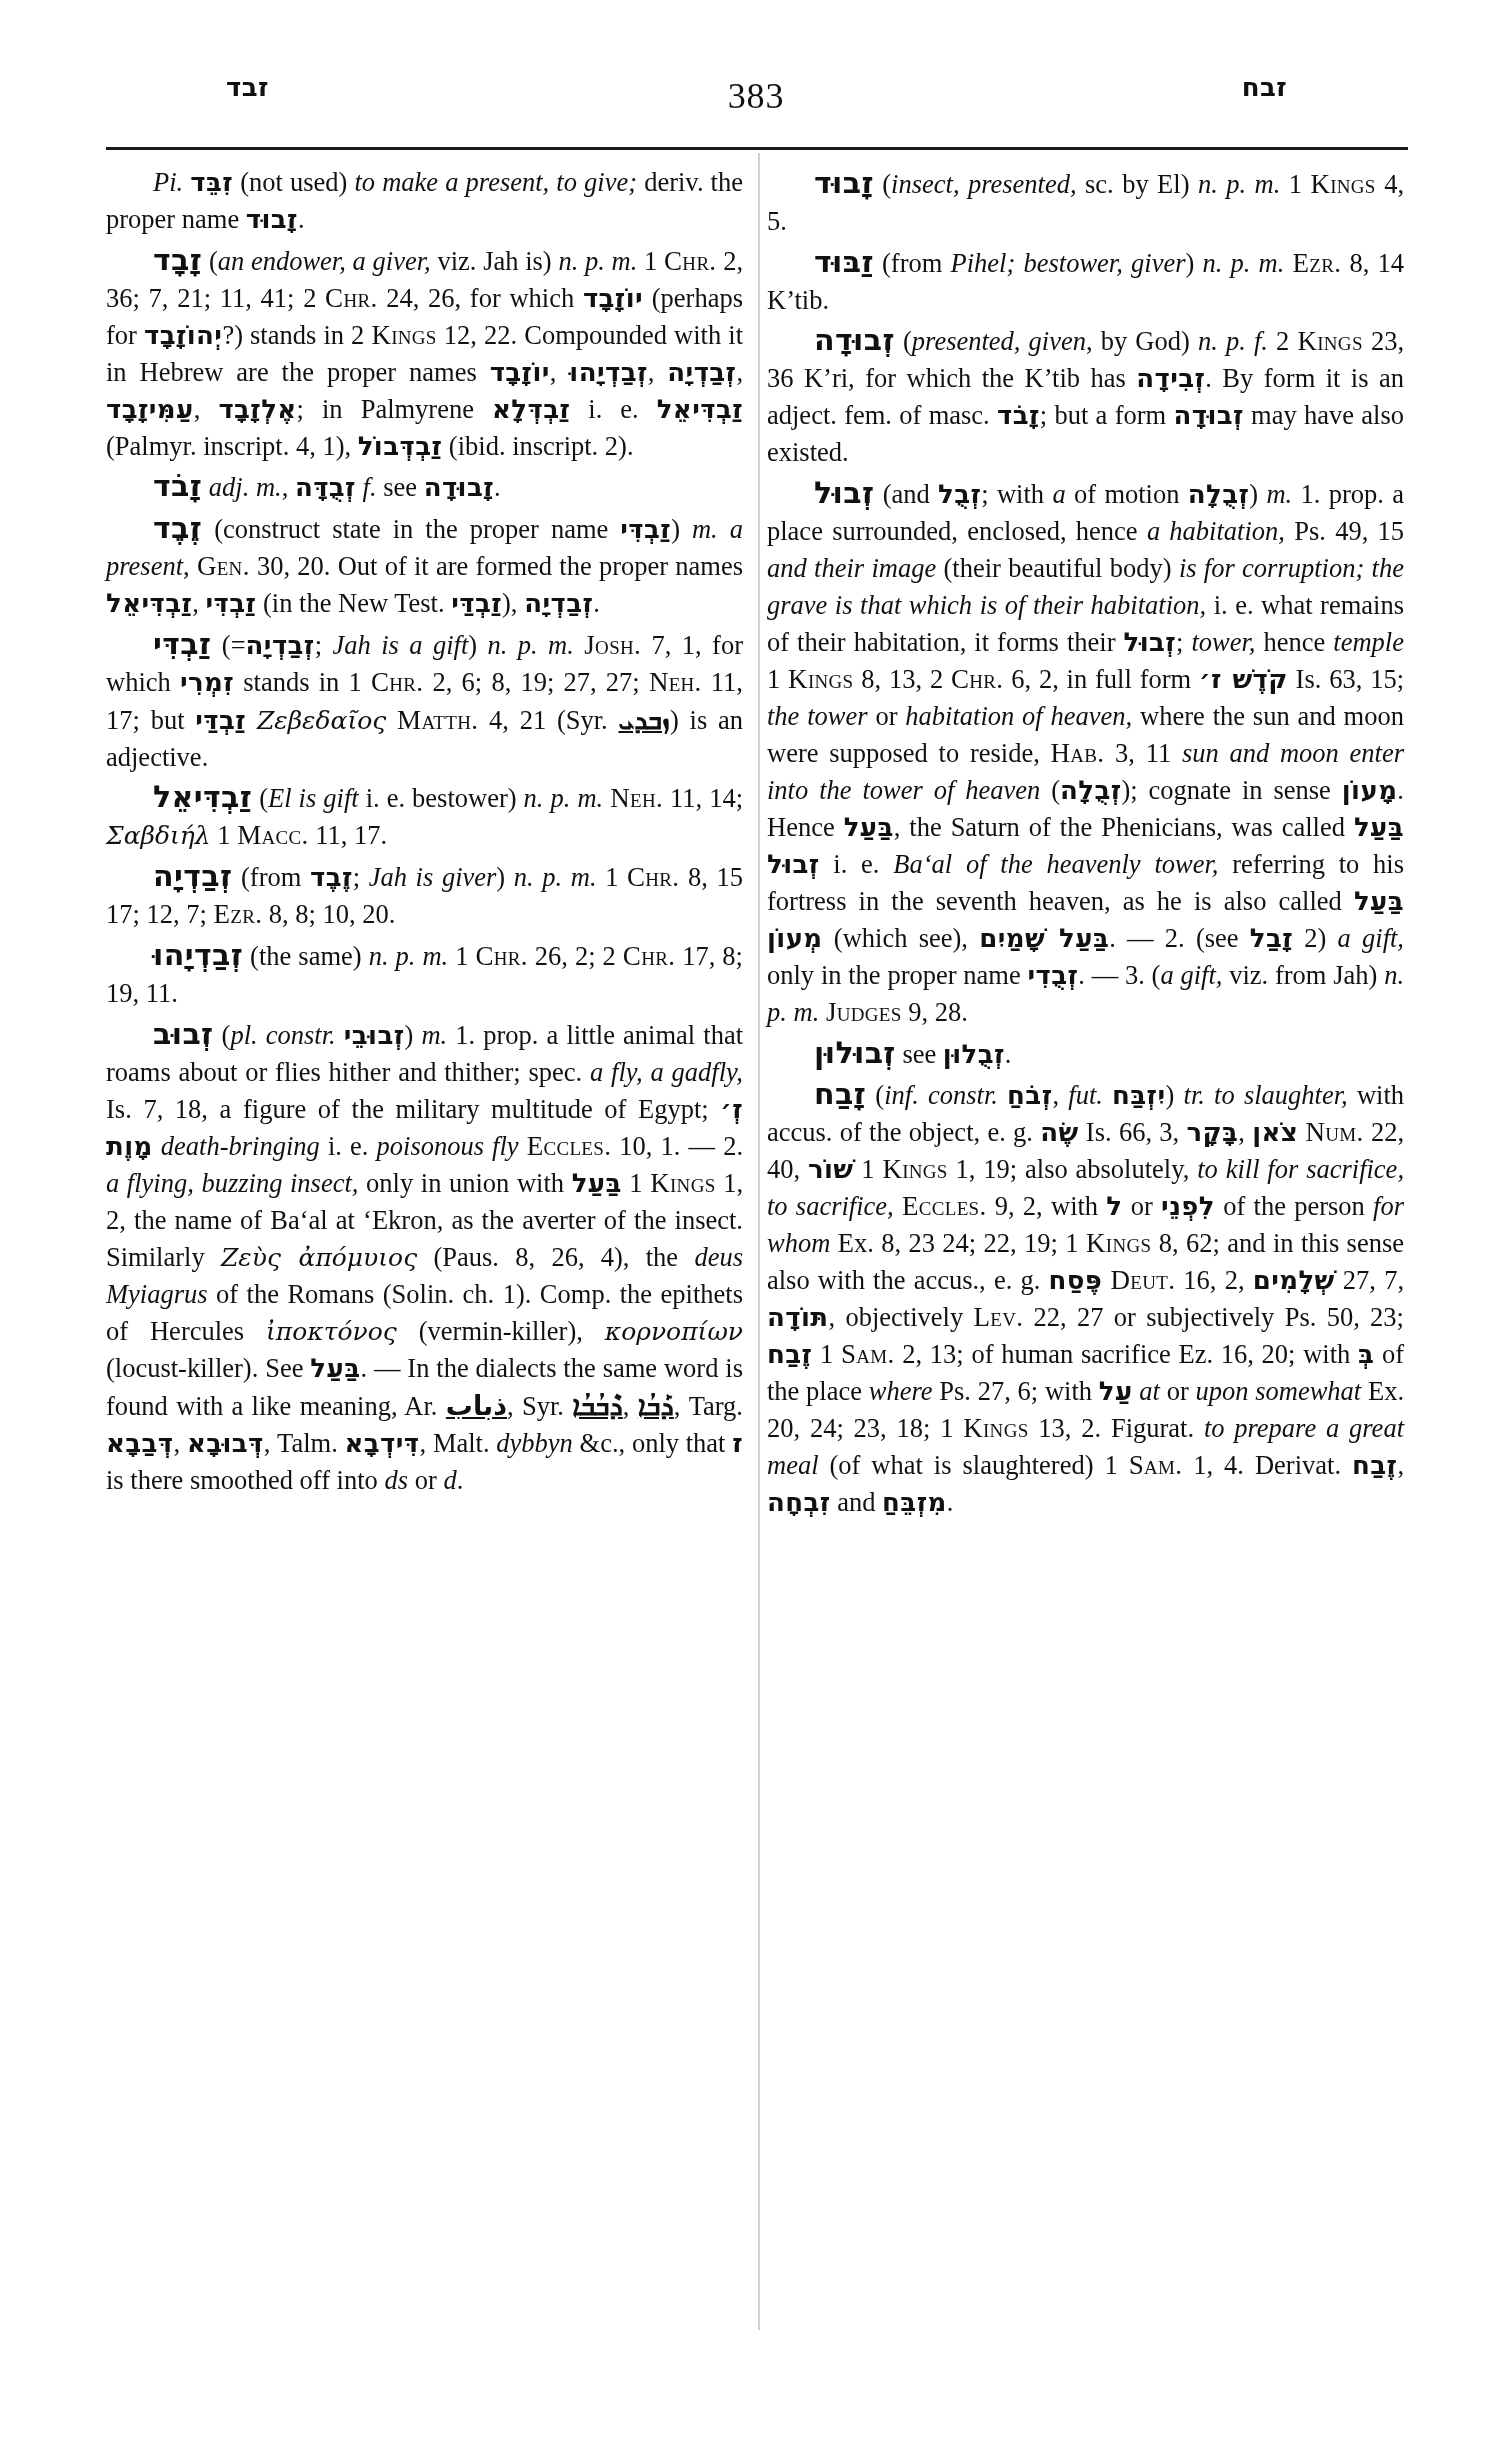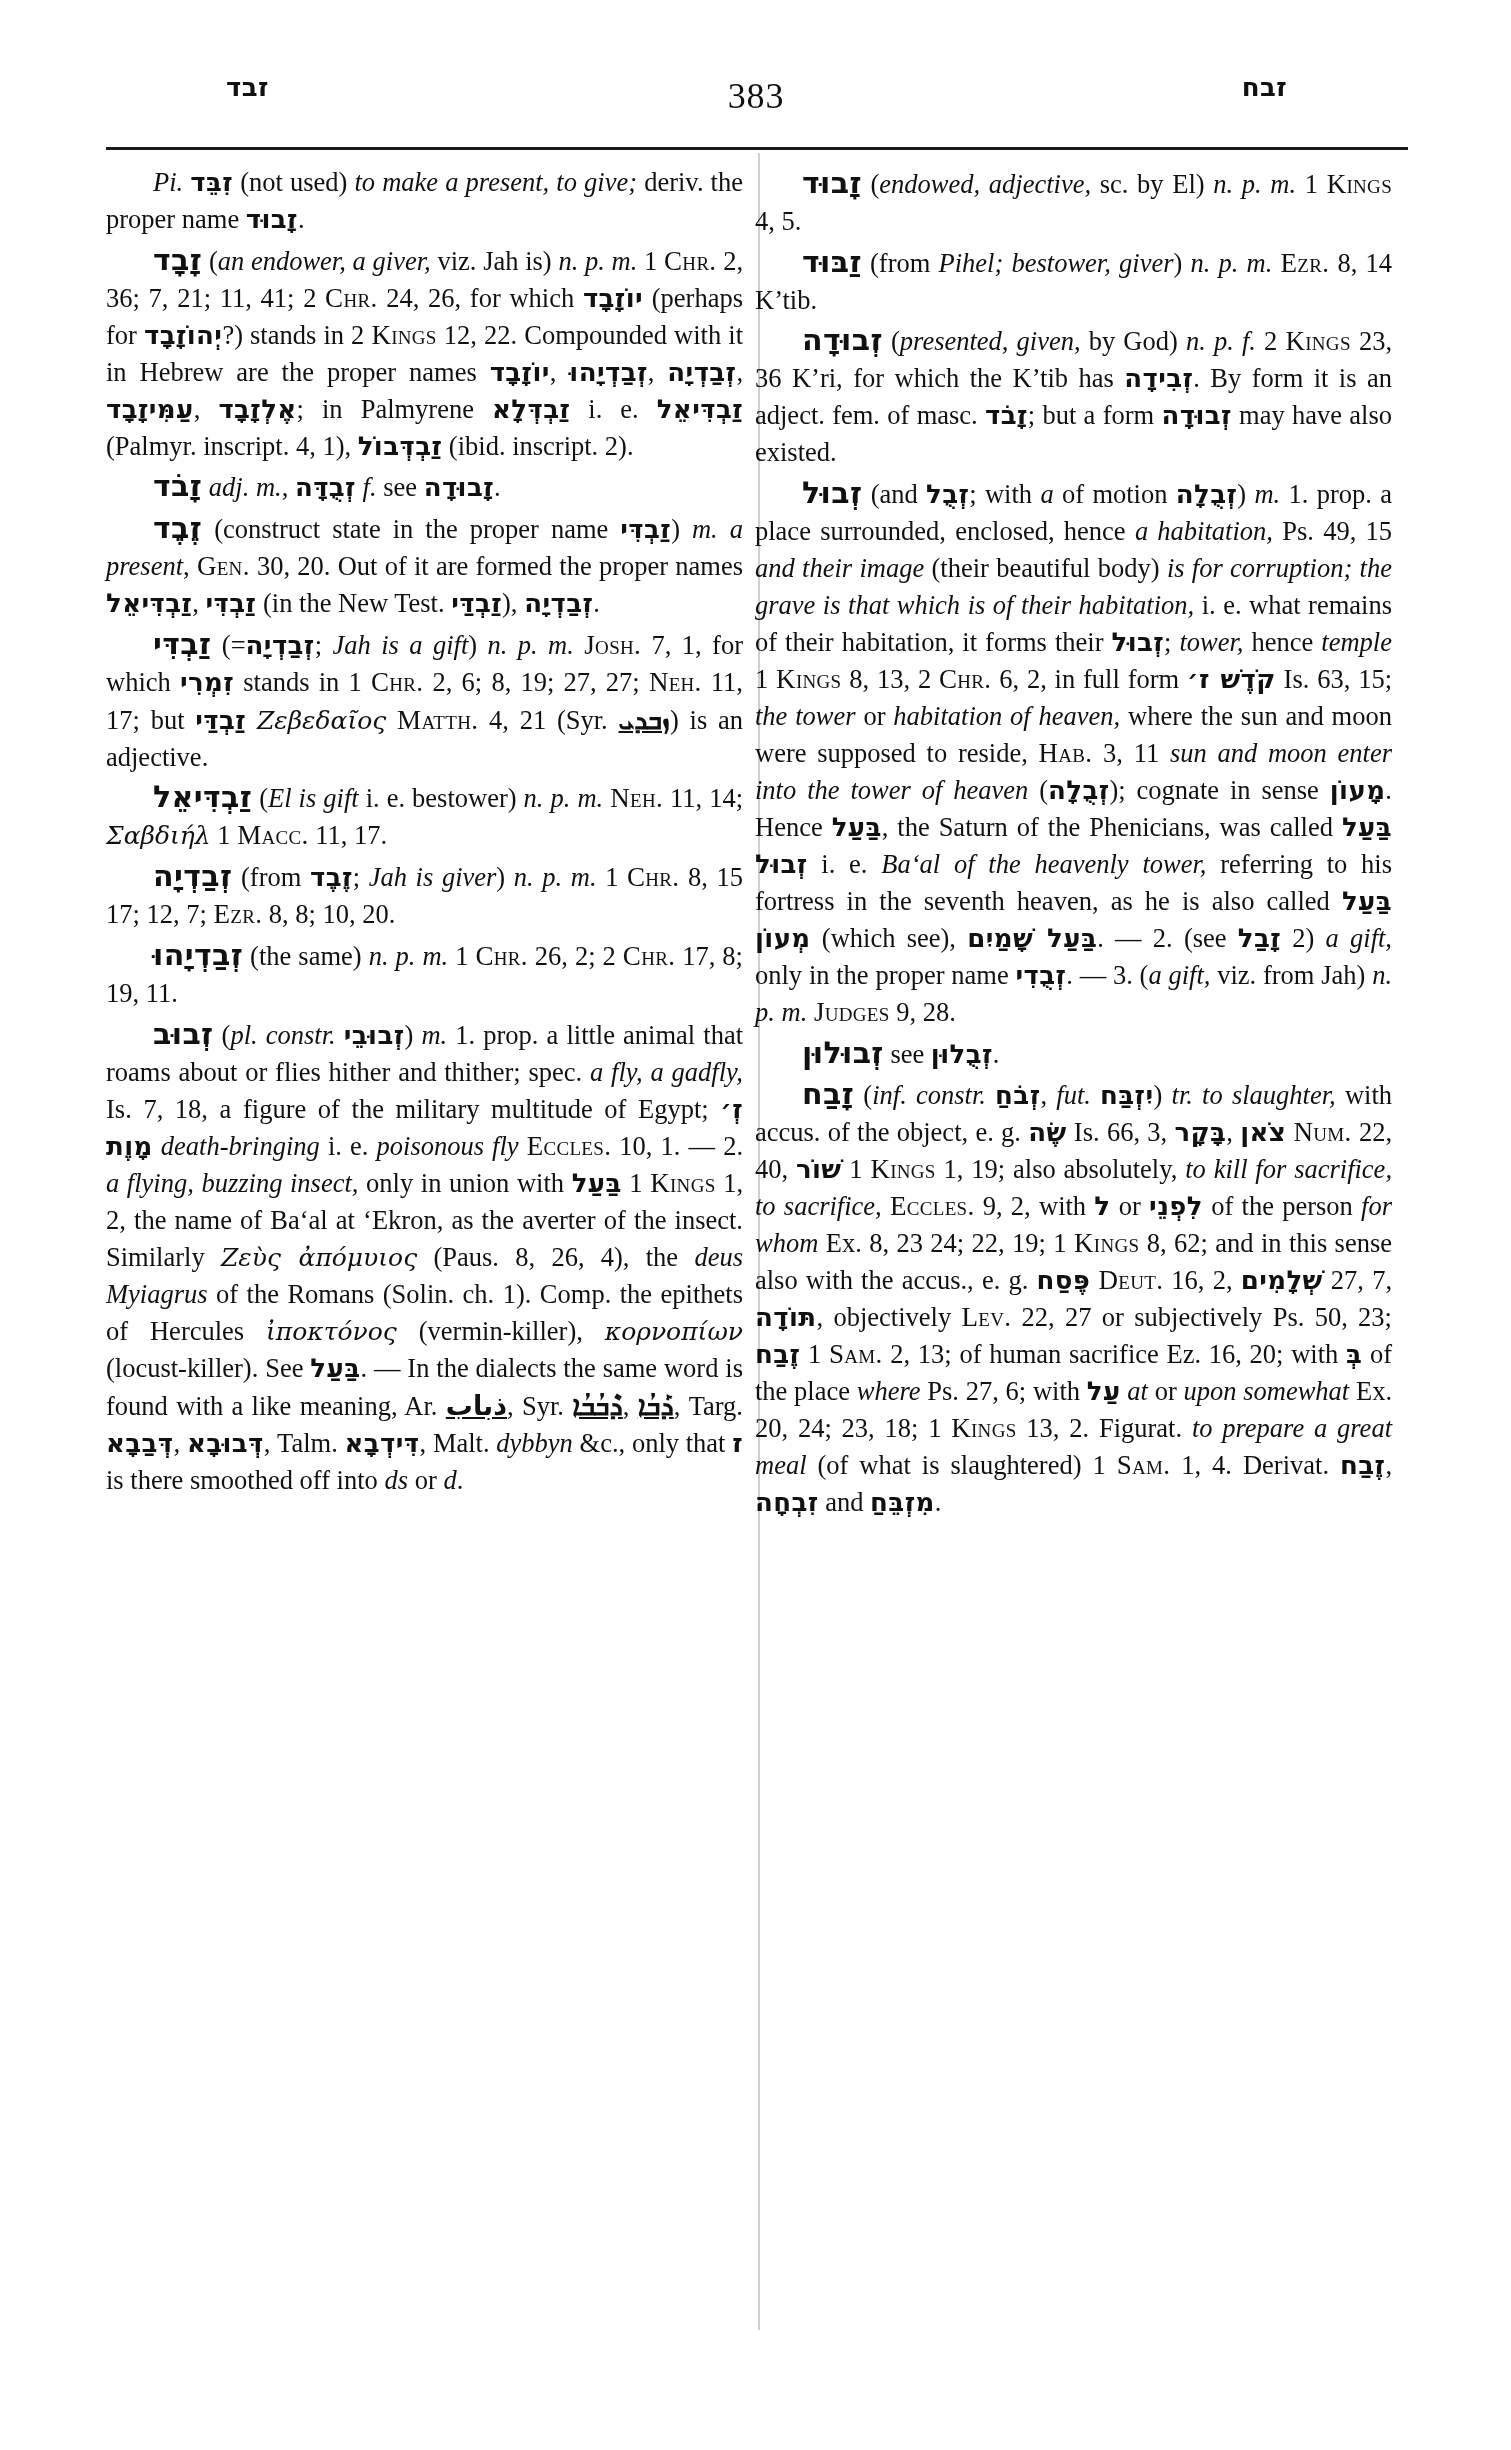--- a/index.html
+++ b/index.html
@@ -63,21 +63,21 @@
     background: #1a1a1a;
   }
 
   
   .columns {
     position: absolute;
     top: 164px;
     left: 106px;
     width: 1306px;
     display: flex;
-    gap: 12px;
+    gap: 24px;
   }
   .col {
     width: 637px;
     font-size: 26.5px;
     line-height: 37px;
     text-align: justify;
     text-justify: inter-word;
     hyphens: manual;
   }
   .col-divider {
@@ -147,21 +147,21 @@
         <p class="entry"><span class="heb lemma">זָבָד</span> (<span class="it">an endower, a giver,</span> viz. Jah is) <span class="it">n. p. m.</span> 1 <span class="sc">Chr.</span> 2, 36; 7, 21; 11, 41; 2 <span class="sc">Chr.</span> 24, 26, for which <span class="heb">יוֹזָבָד</span> (perhaps for <span class="heb">יְהוֹזָבָד</span>?) stands in 2 <span class="sc">Kings</span> 12, 22. Compounded with it in Hebrew are the proper names <span class="heb">יוֹזָבָד</span>, <span class="heb">זְבַדְיָהוּ</span>, <span class="heb">זְבַדְיָה</span>, <span class="heb">עַמִּיזָבָד</span>, <span class="heb">אֶלְזָבָד</span>; in Palmyrene <span class="heb">זַבְדְּלָא</span> i. e. <span class="heb">זַבְדִּיאֵל</span> (Palmyr. inscript. 4, 1), <span class="heb">זַבְדְּבוֹל</span> (ibid. inscript. 2).</p>
         <p class="entry"><span class="heb lemma">זָבֹד</span> <span class="it">adj. m.</span>, <span class="heb">זְבֻדָּה</span> <span class="it">f.</span> see <span class="heb">זָבוּדָה</span>.</p>
         <p class="entry"><span class="heb lemma">זֶבֶד</span> (construct state in the proper name <span class="heb">זַבְדִּי</span>) <span class="it">m. a present</span>, <span class="sc">Gen.</span> 30, 20. Out of it are formed the proper names <span class="heb">זַבְדִּיאֵל</span>, <span class="heb">זַבְדִּי</span> (in the New Test. <span class="heb">זַבְדַּי</span>), <span class="heb">זְבַדְיָה</span>.</p>
         <p class="entry"><span class="heb lemma">זַבְדִּי</span> (=<span class="heb">זְבַדְיָה</span>; <span class="it">Jah is a gift</span>) <span class="it">n. p. m.</span> <span class="sc">Josh.</span> 7, 1, for which <span class="heb">זִמְרִי</span> stands in 1 <span class="sc">Chr.</span> 2, 6; 8, 19; 27, 27; <span class="sc">Neh.</span> 11, 17; but <span class="heb">זַבְדַּי</span> <span class="grk">Ζεβεδαῖος</span> <span class="sc">Matth.</span> 4, 21 (Syr. <span class="syr">ܙܒܕܝ</span>) is an adjective.</p>
         <p class="entry"><span class="heb lemma">זַבְדִּיאֵל</span> (<span class="it">El is gift</span> i. e. bestower) <span class="it">n. p. m.</span> <span class="sc">Neh.</span> 11, 14; <span class="grk">Σαβδιήλ</span> 1 <span class="sc">Macc.</span> 11, 17.</p>
         <p class="entry"><span class="heb lemma">זְבַדְיָה</span> (from <span class="heb">זֶבֶד</span>; <span class="it">Jah is giver</span>) <span class="it">n. p. m.</span> 1 <span class="sc">Chr.</span> 8, 15 17; 12, 7; <span class="sc">Ezr.</span> 8, 8; 10, 20.</p>
         <p class="entry"><span class="heb lemma">זְבַדְיָהוּ</span> (the same) <span class="it">n. p. m.</span> 1 <span class="sc">Chr.</span> 26, 2; 2 <span class="sc">Chr.</span> 17, 8; 19, 11.</p>
         <p class="entry"><span class="heb lemma">זְבוּב</span> (<span class="it">pl. constr.</span> <span class="heb">זְבוּבֵי</span>) <span class="it">m.</span> 1. prop. a little animal that roams about or flies hither and thither; spec. <span class="it">a fly, a gadfly,</span> Is. 7, 18, a figure of the military multitude of Egypt; <span class="heb">זְ׳ מָוֶת</span> <span class="it">death-bringing</span> i. e. <span class="it">poisonous fly</span> <span class="sc">Eccles.</span> 10, 1. — 2. <span class="it">a flying, buzzing insect,</span> only in union with <span class="heb">בַּעַל</span> 1 <span class="sc">Kings</span> 1, 2, the name of Baʻal at ʻEkron, as the averter of the insect. Similarly <span class="grk">Ζεὺς ἀπόμυιος</span> (Paus. 8, 26, 4), the <span class="it">deus Myiagrus</span> of the Romans (Solin. ch. 1). Comp. the epithets of Hercules <span class="grk">ἰποκτόνος</span> (vermin-killer), <span class="grk">κορνοπίων</span> (locust-killer). See <span class="heb">בַּעַל</span>. — In the dialects the same word is found with a like meaning, Ar. <span class="arab">ذباب</span>, Syr. <span class="syr">ܕܶܒܳܒܳܐ</span>, <span class="syr">ܕܰܒܳܐ</span>, Targ. <span class="heb">דְּבַבָא</span>, <span class="heb">דְּבוּבָא</span>, Talm. <span class="heb">דִּידְבָא</span>, Malt. <span class="it">dybbyn</span> &amp;c., only that <span class="heb">ז</span> is there smoothed off into <span class="it">ds</span> or <span class="it">d</span>.</p>
       </div>
     <div class="col" id="col-right">
-        <p class="entry"><span class="heb lemma">זָבוּד</span> (<span class="it">endowed, adjective,</span> sc. by El) <span class="it">n. p. m.</span> 1 <span class="sc">Kings</span> 4, 5.</p>
+        <p class="entry"><span class="heb lemma">זָבוּד</span> (<span class="it">insect, presented,</span> sc. by El) <span class="it">n. p. m.</span> 1 <span class="sc">Kings</span> 4, 5.</p>
         <p class="entry"><span class="heb lemma">זַבּוּד</span> (from <span class="it">Pihel; bestower, giver</span>) <span class="it">n. p. m.</span> <span class="sc">Ezr.</span> 8, 14 K’tib.</p>
         <p class="entry"><span class="heb lemma">זְבוּדָה</span> (<span class="it">presented, given</span>, by God) <span class="it">n. p. f.</span> 2 <span class="sc">Kings</span> 23, 36 K’ri, for which the K’tib has <span class="heb">זְבִידָה</span>. By form it is an adject. fem. of masc. <span class="heb">זָבֹד</span>; but a form <span class="heb">זְבוּדָה</span> may have also existed.</p>
         <p class="entry"><span class="heb lemma">זְבוּל</span> (and <span class="heb">זְבֻל</span>; with <span class="it">a</span> of motion <span class="heb">זְבֻלָה</span>) <span class="it">m.</span> 1. prop. a place surrounded, enclosed, hence <span class="it">a habitation,</span> Ps. 49, 15 <span class="it">and their image</span> (their beautiful body) <span class="it">is for corruption; the grave is that which is of their habitation,</span> i. e. what remains of their habitation, it forms their <span class="heb">זְבוּל</span>; <span class="it">tower,</span> hence <span class="it">temple</span> 1 <span class="sc">Kings</span> 8, 13, 2 <span class="sc">Chr.</span> 6, 2, in full form <span class="heb">קֹדֶשׁ ז׳</span> Is. 63, 15; <span class="it">the tower</span> or <span class="it">habitation of heaven,</span> where the sun and moon were supposed to reside, <span class="sc">Hab.</span> 3, 11 <span class="it">sun and moon enter into the tower of heaven</span> (<span class="heb">זְבֻלָה</span>); cognate in sense <span class="heb">מָעוֹן</span>. Hence <span class="heb">בַּעַל</span>, the Saturn of the Phenicians, was called <span class="heb">בַּעַל זְבוּל</span> i. e. <span class="it">Baʻal of the heavenly tower,</span> referring to his fortress in the seventh heaven, as he is also called <span class="heb">בַּעַל מְעוֹן</span> (which see), <span class="heb">בַּעַל שָׁמַיִם</span>. — 2. (see <span class="heb">זָבַל</span> 2) <span class="it">a gift,</span> only in the proper name <span class="heb">זְבֻדִי</span>. — 3. (<span class="it">a gift,</span> viz. from Jah) <span class="it">n. p. m.</span> <span class="sc">Judges</span> 9, 28.</p>
         <p class="entry"><span class="heb lemma">זְבוּלוּן</span> see <span class="heb">זְבֻלוּן</span>.</p>
         <p class="entry"><span class="heb lemma">זָבַח</span> (<span class="it">inf. constr.</span> <span class="heb">זְבֹחַ</span>, <span class="it">fut.</span> <span class="heb">יִזְבַּח</span>) <span class="it">tr. to slaughter,</span> with accus. of the object, e. g. <span class="heb">שֶׂה</span> Is. 66, 3, <span class="heb">בָּקָר</span>, <span class="heb">צֹאן</span> <span class="sc">Num.</span> 22, 40, <span class="heb">שׁוֹר</span> 1 <span class="sc">Kings</span> 1, 19; also absolutely, <span class="it">to kill for sacrifice, to sacrifice,</span> <span class="sc">Eccles.</span> 9, 2, with <span class="heb">ל</span> or <span class="heb">לִפְנֵי</span> of the person <span class="it">for whom</span> Ex. 8, 23 24; 22, 19; 1 <span class="sc">Kings</span> 8, 62; and in this sense also with the accus., e. g. <span class="heb">פֶּסַח</span> <span class="sc">Deut.</span> 16, 2, <span class="heb">שְׁלָמִים</span> 27, 7, <span class="heb">תּוֹדָה</span>, objectively <span class="sc">Lev.</span> 22, 27 or subjectively Ps. 50, 23; <span class="heb">זֶבַח</span> 1 <span class="sc">Sam.</span> 2, 13; of human sacrifice Ez. 16, 20; with <span class="heb">בְּ</span> of the place <span class="it">where</span> Ps. 27, 6; with <span class="heb">עַל</span> <span class="it">at</span> or <span class="it">upon somewhat</span> Ex. 20, 24; 23, 18; 1 <span class="sc">Kings</span> 13, 2. Figurat. <span class="it">to prepare a great meal</span> (of what is slaughtered) 1 <span class="sc">Sam.</span> 1, 4. Derivat. <span class="heb">זֶבַח</span>, <span class="heb">זִבְחָה</span> and <span class="heb">מִזְבֵּחַ</span>.</p>
       </div>
   </div>
 
 </div>
 

